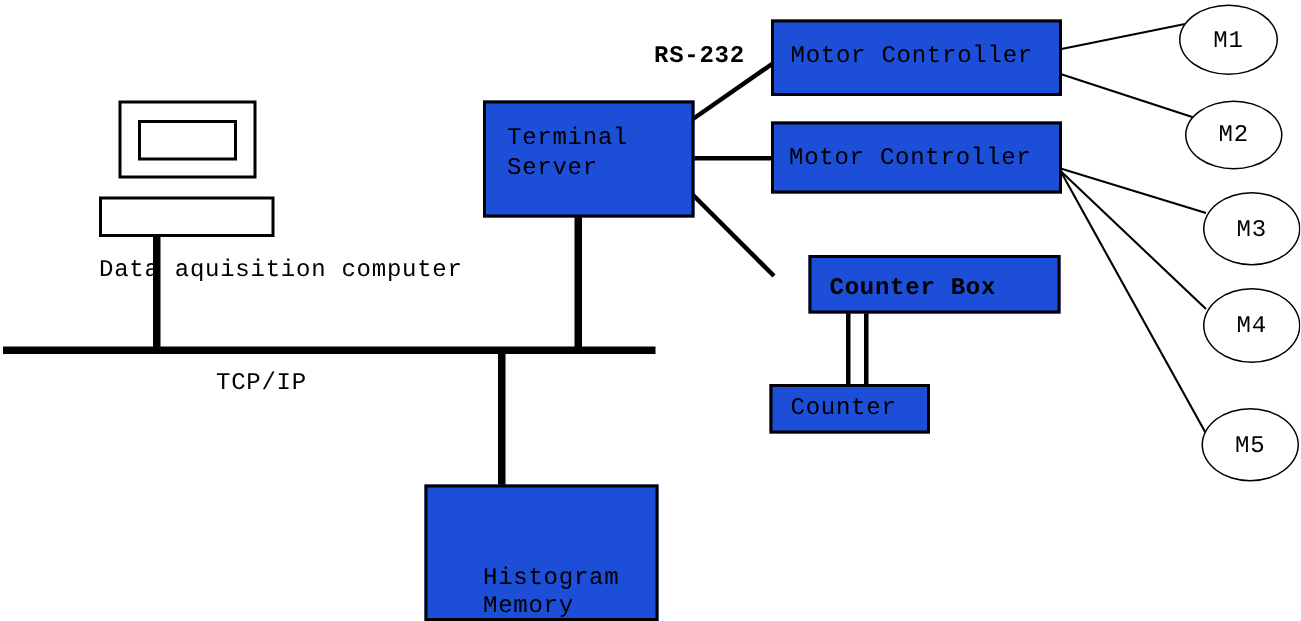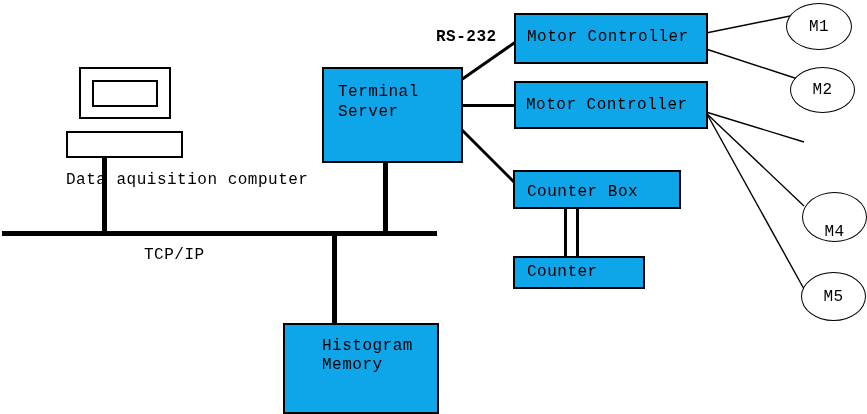--- a/index.html
+++ b/index.html
@@ -15,45 +15,45 @@
   #wires {
     position: absolute;
     left: 0; top: 0;
     width: 867px; height: 414px;
     z-index: 1;
   }
   .node {
     position: absolute;
     box-sizing: border-box;
     border: 2px solid #000000;
-    background: #0ea5e9;
+    background: #1d4ed8;
     z-index: 2;
   }
   .node-label {
     font-size: 16px;
     letter-spacing: 0.5px;
     line-height: 20px;
     white-space: pre-line;
   }
   .free-label {
     position: absolute;
     z-index: 3;
     font-size: 16px;
     letter-spacing: 0.5px;
     line-height: 16px;
     white-space: nowrap;
   }
   
-  #terminal-server   { left: 322px; top: 67px;  width: 141px; height: 96px; padding: 13px 0 0 14px; }
+  #terminal-server   { left: 322px; top: 67px;  width: 141px; height: 78px; padding: 13px 0 0 14px; }
   #motor-controller-1{ left: 514px; top: 13px;  width: 194px; height: 51px; padding: 12px 0 0 11px; }
   #motor-controller-2{ left: 514px; top: 81px;  width: 194px; height: 48px; padding: 12px 0 0 10px; }
-  #counter-box       { left: 513px; top: 170px; width: 168px; height: 39px; padding: 10px 0 0 12px; }
-  #counter           { left: 513px; top: 256px; width: 132px; height: 33px; padding: 4px 0 0 12px; }
+  #counter-box       { left: 539px; top: 170px; width: 168px; height: 39px; padding: 10px 0 0 12px; font-weight: bold; }
+  #counter           { left: 513px; top: 256px; width: 107px; height: 33px; padding: 4px 0 0 12px; }
   #histogram-memory  { left: 283px; top: 323px; width: 156px; height: 91px; padding: 12px 0 0 37px; }
-  #histogram-memory .node-label { line-height: 19px; }
+  #histogram-memory .node-label { line-height: 19px; margin-top: 39px; }
   
   .pict { position: absolute; box-sizing: border-box; border: 2px solid #000; background: #fff; z-index: 2; }
   #monitor-outer { left: 79px; top: 67px;  width: 92px;  height: 52px; }
   #monitor-inner { left: 92px; top: 80px;  width: 66px;  height: 27px; }
   #keyboard      { left: 66px; top: 131px; width: 117px; height: 27px; }
   
   .motor {
     position: absolute;
     box-sizing: border-box;
     border: 1.5px solid #000000;
@@ -62,21 +62,21 @@
     z-index: 2;
     display: flex;
     align-items: center;
     justify-content: center;
     font-size: 16px;
     letter-spacing: 0.5px;
   }
   #motor-m1 { left: 786px; top: 3px;   width: 66px; height: 47px; }
   #motor-m2 { left: 790px; top: 67px;  width: 65px; height: 46px; }
   #motor-m3 { left: 802px; top: 128px; width: 65px; height: 49px; }
-  #motor-m4 { left: 802px; top: 192px; width: 65px; height: 50px; align-items: flex-end; }
+  #motor-m4 { left: 802px; top: 192px; width: 65px; height: 50px; }
   #motor-m5 { left: 801px; top: 272px; width: 65px; height: 49px; text-align: right; }
   
   #label-daq    { left: 66px;  top: 172px; }
   #label-tcpip  { left: 128px; top: 247px; margin-left: 16px; }
   #label-rs232  { left: 436px; top: 29px; font-weight: bold;  }
 </style>
 </head>
 <body>
 
 <div id="canvas">
@@ -131,20 +131,23 @@
     <div class="node-label">Histogram
 Memory</div>
   </div>
 
   <div id="motor-m1" class="motor">
     <span>M1</span>
   </div>
   <div id="motor-m2" class="motor">
     <span>M2</span>
   </div>
+  <div id="motor-m3" class="motor">
+    <span>M3</span>
+  </div>
   <div id="motor-m4" class="motor">
     <span>M4</span>
   </div>
   <div id="motor-m5" class="motor">
     <span>M5</span>
   </div>
 
   <div id="label-daq" class="free-label">Data aquisition computer</div>
   <div id="label-tcpip" class="free-label">TCP/IP</div>
   <div id="label-rs232" class="free-label">RS-232</div>

